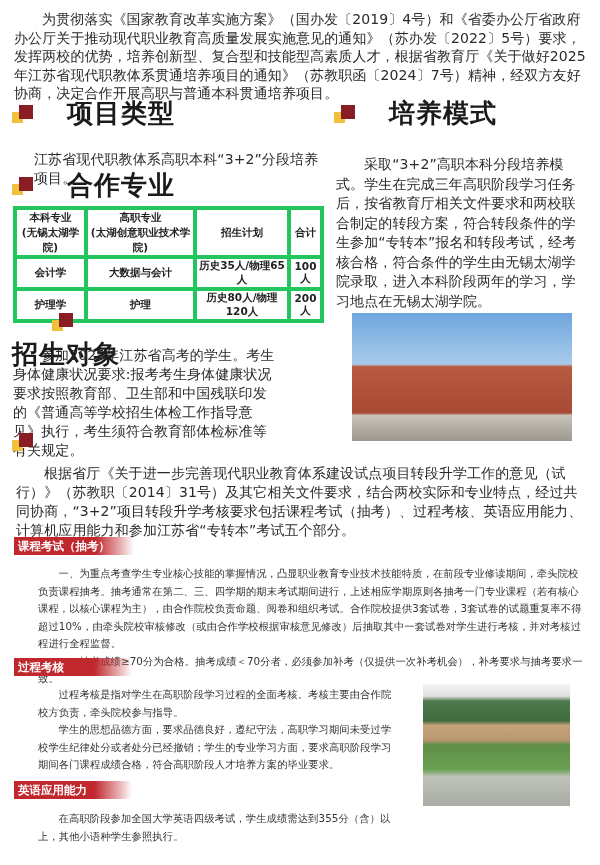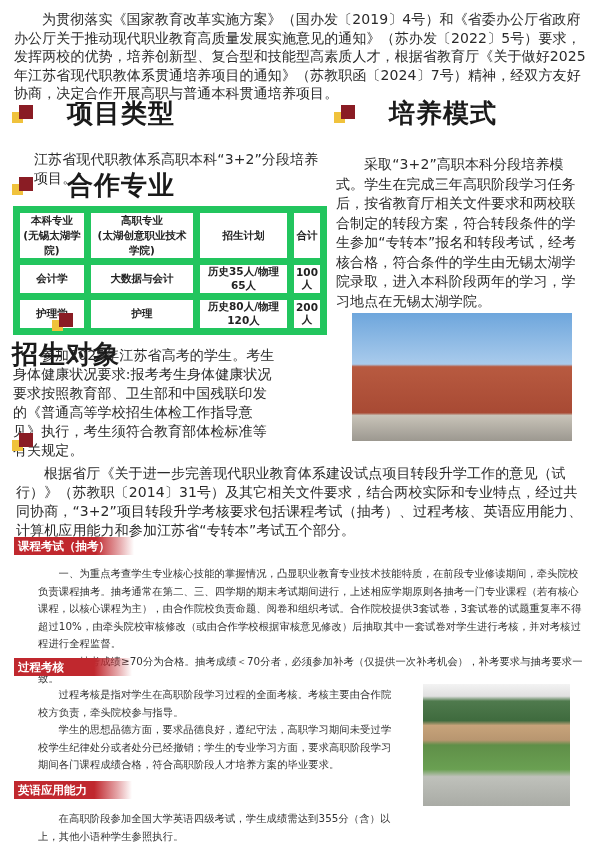--- a/index.html
+++ b/index.html
@@ -10,21 +10,21 @@
   p.txt.light { font-weight: normal; color: #333; font-size: 10.3px; line-height: 17.5px; margin-left: 24px; }
   .indent { text-indent: 2em; }
 
   .sec-title { display: flex; align-items: center; height: 34px; gap: 27px; }
   .sec-icon { position: relative; width: 22px; height: 22px; margin-right: 6px; }
   .sec-icon .red { position: absolute; left: 7px; top: 3px; width: 14px; height: 14px; background: #8a1c24; }
   .sec-icon .yellow { position: absolute; left: 0; top: 10px; width: 11px; height: 11px; background: #f0c23c; }
   .sec-title h2 { font-size: 26px; font-weight: bold; color: #1a1a1a; letter-spacing: 1px; font-family: "DejaVu Serif", "Liberation Serif", serif; }
 
   table.majors { border-collapse: collapse; font-size: 10.5px; }
-  table.majors td { border: 7px solid #22c55e; text-align: center; font-weight: bold; color: #222; padding: 0 2px; }
+  table.majors td { border: 4px solid #22c55e; text-align: center; font-weight: bold; color: #222; padding: 0 2px; }
   table.majors tr.head td { height: 40px; line-height: 15px; }
   table.majors tr.row td { height: 24px; }
 
   .sub-bar { height: 18px; width: 110px; padding-left: 4px; color: #fff; font-size: 11.5px; font-weight: bold; line-height: 18px;
              background: linear-gradient(to right, #c0282e 0%, #c0282e 68%, rgba(192,40,46,0.4) 88%, rgba(255,255,255,0) 100%); }
 
   .photo { overflow: hidden; }
   .photo1 { background: linear-gradient(to bottom, #6ea6dc 0%, #a9cbec 40%, #b85a40 42%, #a84a34 78%, #c8c3b8 80%, #9c9890 100%); }
   .photo2 { background: linear-gradient(to bottom, #f3f3f3 0%, #e0e0e0 10%, #4f7a4d 14%, #3f6b3e 30%, #c7a37a 34%, #b89670 46%, #5f8f48 50%, #6aa052 70%, #bfc1bb 76%, #a9aba5 100%); }
 </style>

